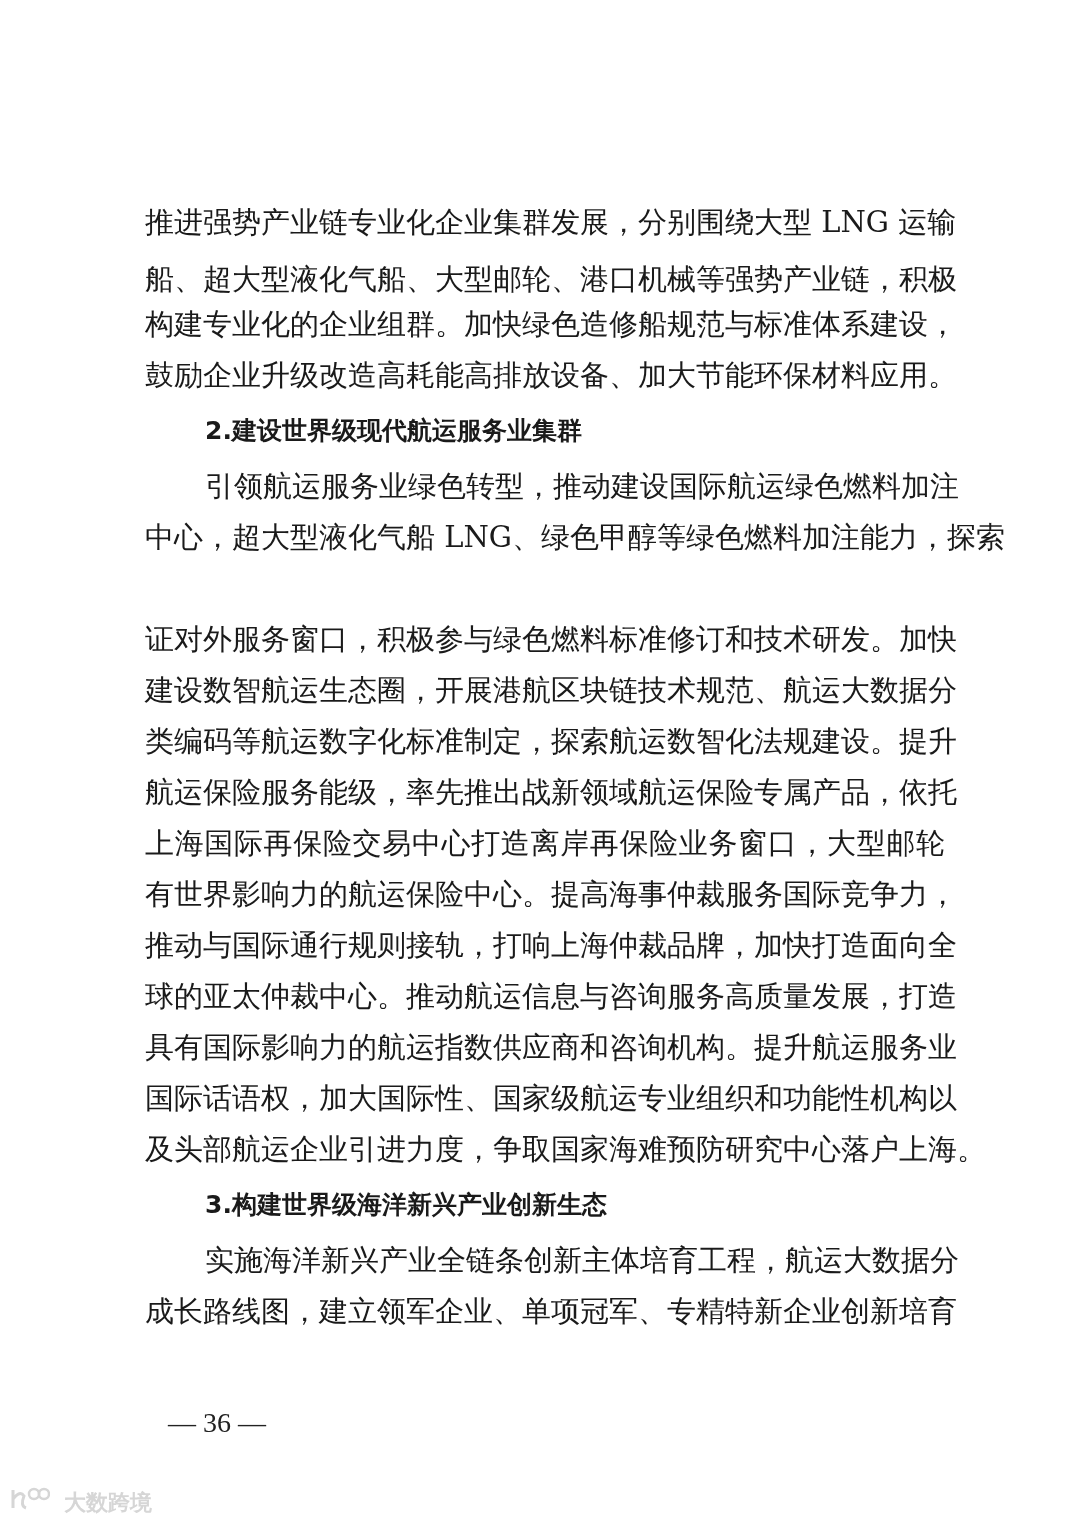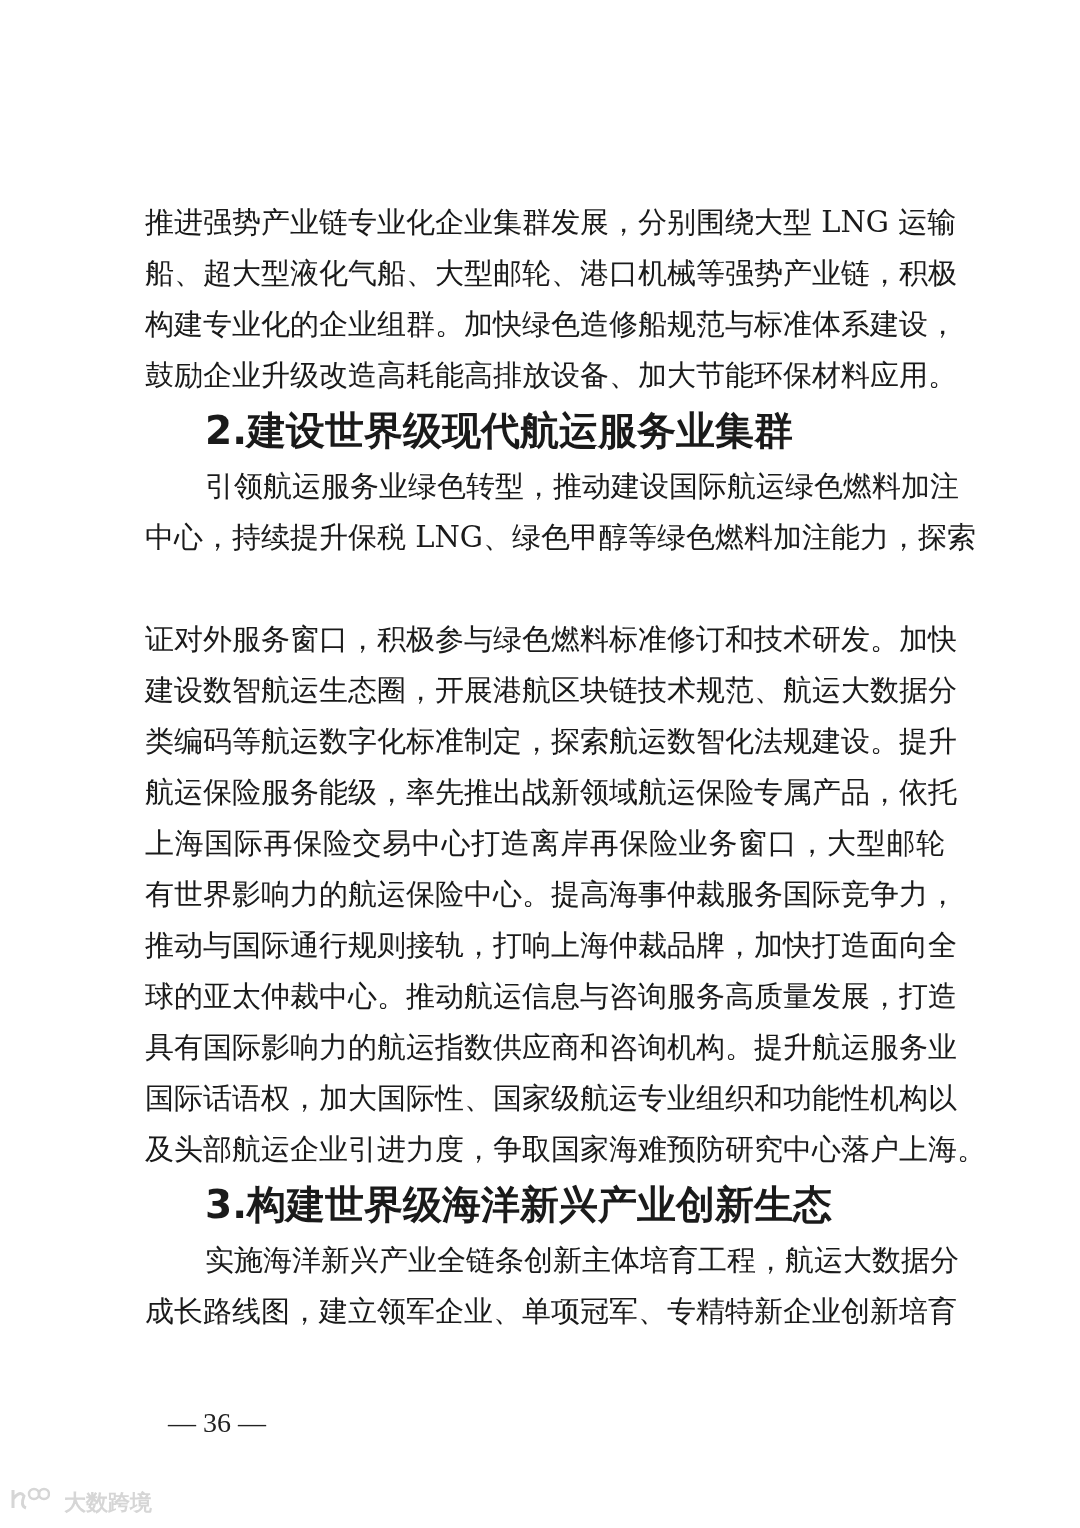--- a/index.html
+++ b/index.html
@@ -8,48 +8,48 @@
     font-family: "DejaVu Serif", "Liberation Serif", serif; color:#1a1a1a;
   }
   .page { position:absolute; left:0; top:0; width:1080px; height:1528px;padding-left:38px; }
   .line {
     position:absolute; left:145px; width:800px; height:40px;
     font-size:29px; line-height:40px; white-space:nowrap;
     text-align:justify; text-align-last:justify; letter-spacing:0px;
   }
   .line.indent { left:205px; width:740px; }
   .heading {
-    position:absolute; left:205px; height:40px; font-size:39px; line-height:40px;
+    position:absolute; left:205px; height:40px; font-size:25px; line-height:40px;
     font-weight:bold; white-space:nowrap;
     font-family: "DejaVu Sans", "Liberation Sans", sans-serif;
   }
   .page-num {
     position:absolute; left:168px; top:1406px; font-size:28px; line-height:34px;
     font-family: "Liberation Serif", serif; color:#222;
   }
   .watermark {
     position:absolute; left:10px; top:1486px; font-size:22px; line-height:30px;
     color:#d6d6d6; font-family: "DejaVu Sans", sans-serif; font-weight:bold;
     display:flex; align-items:center; gap:14px;
   }
   .wm-logo { font-size:22px; color:#d8d8d8; letter-spacing:-2px; }
 </style>
 </head>
 <body>
 
 <div class="page">
 
   <div class="line" style="top:202px">推进强势产业链专业化企业集群发展，分别围绕大型 LNG 运输</div>
-  <div class="line" style="top:253px">船、超大型液化气船、大型邮轮、港口机械等强势产业链，积极</div>
+  <div class="line" style="top:259px">船、超大型液化气船、大型邮轮、港口机械等强势产业链，积极</div>
   <div class="line" style="top:304px">构建专业化的企业组群。加快绿色造修船规范与标准体系建设，</div>
   <div class="line" style="top:355px">鼓励企业升级改造高耗能高排放设备、加大节能环保材料应用。</div>
 
   <div class="heading" style="top:411px">2.建设世界级现代航运服务业集群</div>
   <div class="line indent" style="top:466px">引领航运服务业绿色转型，推动建设国际航运绿色燃料加注</div>
-  <div class="line" style="top:517px">中心，持续提升保税 LNG、绿色甲醇等绿色燃料加注能力，探索</div>
+  <div class="line" style="top:517px">中心，超大型液化气船 LNG、绿色甲醇等绿色燃料加注能力，探索</div>
   <div class="line" style="top:619px">证对外服务窗口，积极参与绿色燃料标准修订和技术研发。加快</div>
   <div class="line" style="top:670px">建设数智航运生态圈，开展港航区块链技术规范、航运大数据分</div>
   <div class="line" style="top:721px">类编码等航运数字化标准制定，探索航运数智化法规建设。提升</div>
   <div class="line" style="top:772px">航运保险服务能级，率先推出战新领域航运保险专属产品，依托</div>
   <div class="line" style="top:823px">上海国际再保险交易中心打造离岸再保险业务窗口，大型邮轮</div>
   <div class="line" style="top:874px">有世界影响力的航运保险中心。提高海事仲裁服务国际竞争力，</div>
   <div class="line" style="top:925px">推动与国际通行规则接轨，打响上海仲裁品牌，加快打造面向全</div>
   <div class="line" style="top:976px">球的亚太仲裁中心。推动航运信息与咨询服务高质量发展，打造</div>
   <div class="line" style="top:1027px">具有国际影响力的航运指数供应商和咨询机构。提升航运服务业</div>
   <div class="line" style="top:1078px">国际话语权，加大国际性、国家级航运专业组织和功能性机构以</div>

